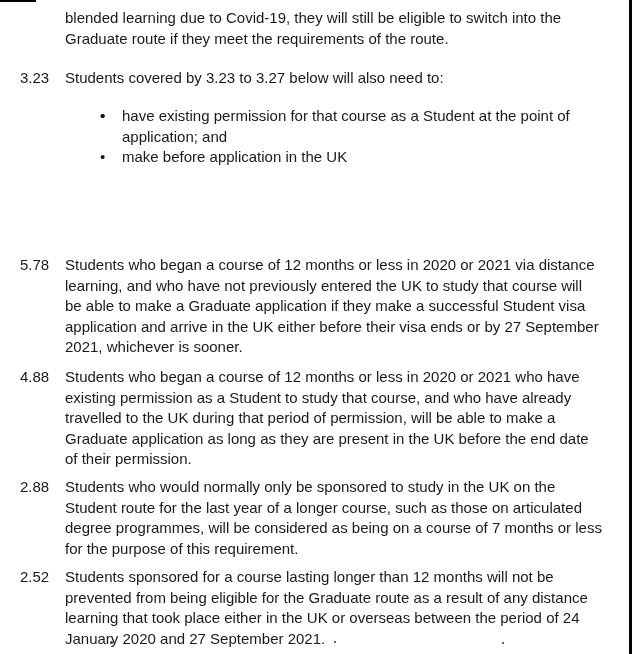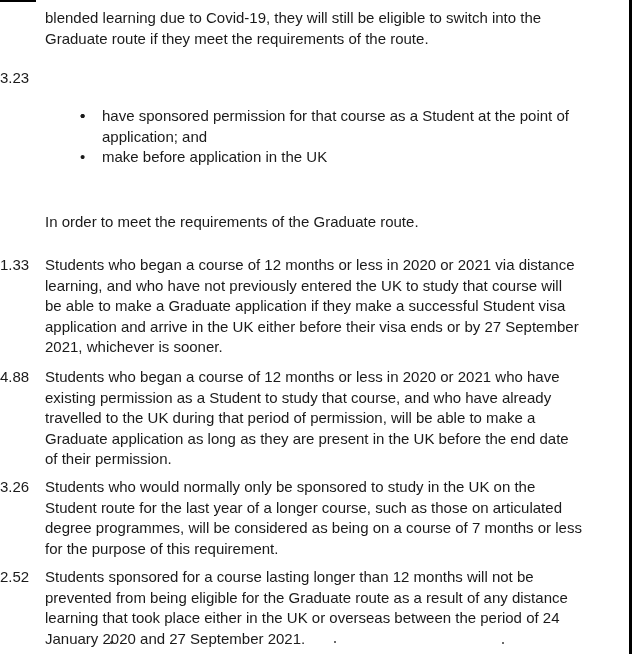--- a/index.html
+++ b/index.html
@@ -20,20 +20,21 @@
     line-height: 20.5px;
   }
   .block {
     position: absolute;
     left: 0;
     width: 636px;
     display: flex;
     align-items: flex-start;
   }
   .num {
+    margin-left: 20px;
     width: 45px;
     flex: 0 0 45px;
     white-space: nowrap;
   }
   .txt {
     width: 537px;
     flex: 0 0 537px;
   }
   .li {
     position: relative;
@@ -81,56 +82,53 @@
   <div class="speck speck-2"></div>
   <div class="speck speck-3"></div>
 
   <div class="block" style="top:8px">
     <div class="num"></div>
     <div class="txt">blended learning due to Covid-19, they will still be eligible to switch into the Graduate route if they meet the requirements of the route.</div>
   </div>
 
   <div class="block" style="top:68px">
     <div class="num">3.23</div>
+    <div class="txt">Students covered by 3.23 to 3.27 below will also need to:</div>
   </div>
 
   <div class="block" style="top:106px">
     <div class="num"></div>
     <div class="txt">
       <div class="li">
         <span class="dot">•</span>
       </div>
       <div class="li">
         <span class="dot">•</span>
-        <span>have sponsored permission for that course as a Student at the point of application; and</span>
+        <span>have existing permission for that course as a Student at the point of application; and</span>
       </div>
       <div class="li">
         <span class="dot">•</span>
         <span>make before application in the UK</span>
       </div>
     </div>
   </div>
 
-  <div class="block" style="top:212px">
-    <div class="num"></div>
-    <div class="txt">In order to meet the requirements of the Graduate route.</div>
-  </div>
 
   <div class="block" style="top:255px">
-    <div class="num">1.33</div>
+    <div class="num">5.78</div>
     <div class="txt">Students who began a course of 12 months or less in 2020 or 2021 via distance learning, and who have not previously entered the UK to study that course will be able to make a Graduate application if they make a successful Student visa application and arrive in the UK either before their visa ends or by 27 September 2021, whichever is sooner.</div>
   </div>
 
   <div class="block" style="top:367px">
     <div class="num">4.88</div>
     <div class="txt">Students who began a course of 12 months or less in 2020 or 2021 who have existing permission as a Student to study that course, and who have already travelled to the UK during that period of permission, will be able to make a Graduate application as long as they are present in the UK before the end date of their permission.</div>
   </div>
 
   <div class="block" style="top:477px">
-    <div class="num">3.26</div>
+    <div class="num">2.88</div>
     <div class="txt">Students who would normally only be sponsored to study in the UK on the Student route for the last year of a longer course, such as those on articulated degree programmes, will be considered as being on a course of 7 months or less for the purpose of this requirement.</div>
   </div>
 
   <div class="block" style="top:567px">
     <div class="num">2.52</div>
     <div class="txt">Students sponsored for a course lasting longer than 12 months will not be prevented from being eligible for the Graduate route as a result of any distance learning that took place either in the UK or overseas between the period of 24 January 2020 and 27 September 2021.</div>
   </div>
 
 </div>
 

